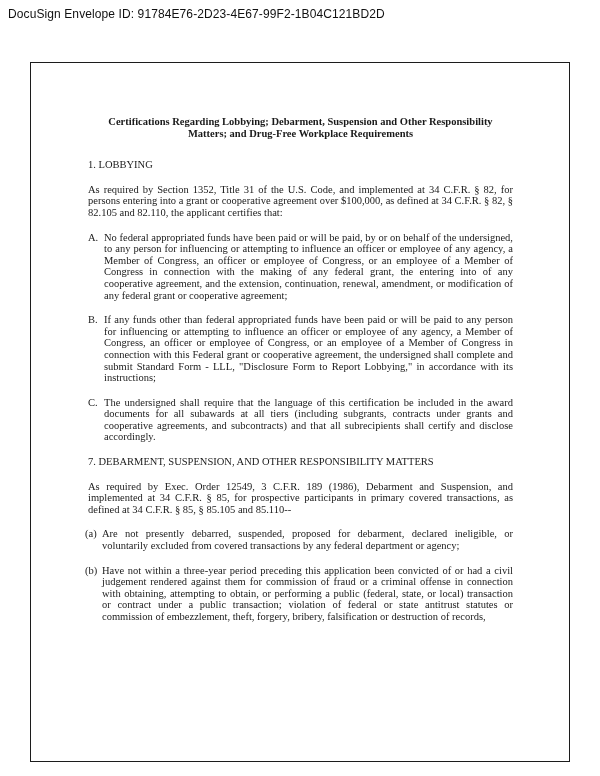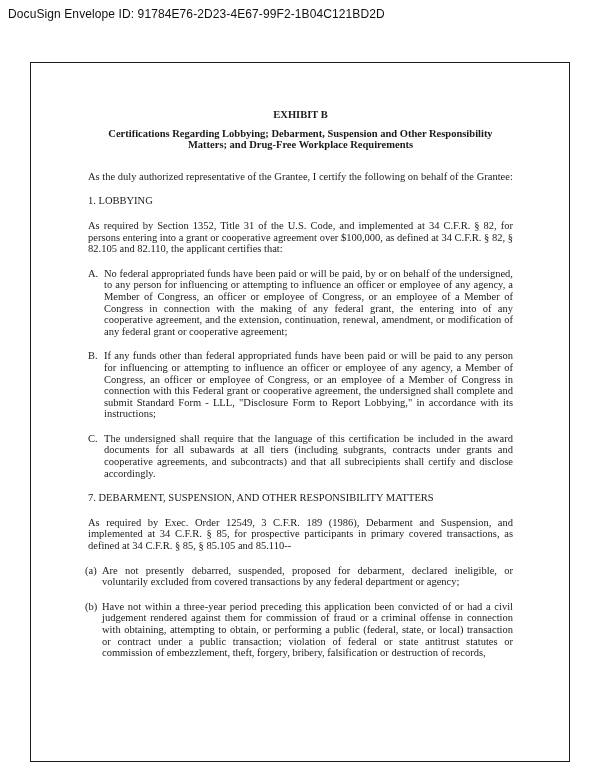--- a/index.html
+++ b/index.html
@@ -80,25 +80,23 @@
 </style>
 </head>
 <body>
 
 <div class="envelope-bar">DocuSign Envelope ID: 91784E76-2D23-4E67-99F2-1B04C121BD2D</div>
 
 <div class="doc-page">
   <div class="doc-content">
 
     <div class="title-block">
-      <div class="doc-title">EXHIBIT B</div>
       <div class="doc-subtitle">Certifications Regarding Lobbying; Debarment, Suspension and Other Responsibility Matters; and Drug-Free Workplace Requirements</div>
     </div>
 
-    <p class="para">As the duly authorized representative of the Grantee, I certify the following on behalf of the Grantee:</p>
 
     <p class="heading">1. LOBBYING</p>
 
     <p class="para">As required by Section 1352, Title 31 of the U.S. Code, and implemented at 34 C.F.R. § 82, for persons entering into a grant or cooperative agreement over $100,000, as defined at 34 C.F.R. § 82, § 82.105 and 82.110, the applicant certifies that:</p>
 
     <div class="hang">
       <span class="hang-label">A.</span>
       <span class="hang-text">No federal appropriated funds have been paid or will be paid, by or on behalf of the undersigned, to any person for influencing or attempting to influence an officer or employee of any agency, a Member of Congress, an officer or employee of Congress, or an employee of a Member of Congress in connection with the making of any federal grant, the entering into of any cooperative agreement, and the extension, continuation, renewal, amendment, or modification of any federal grant or cooperative agreement;</span>
     </div>
 

